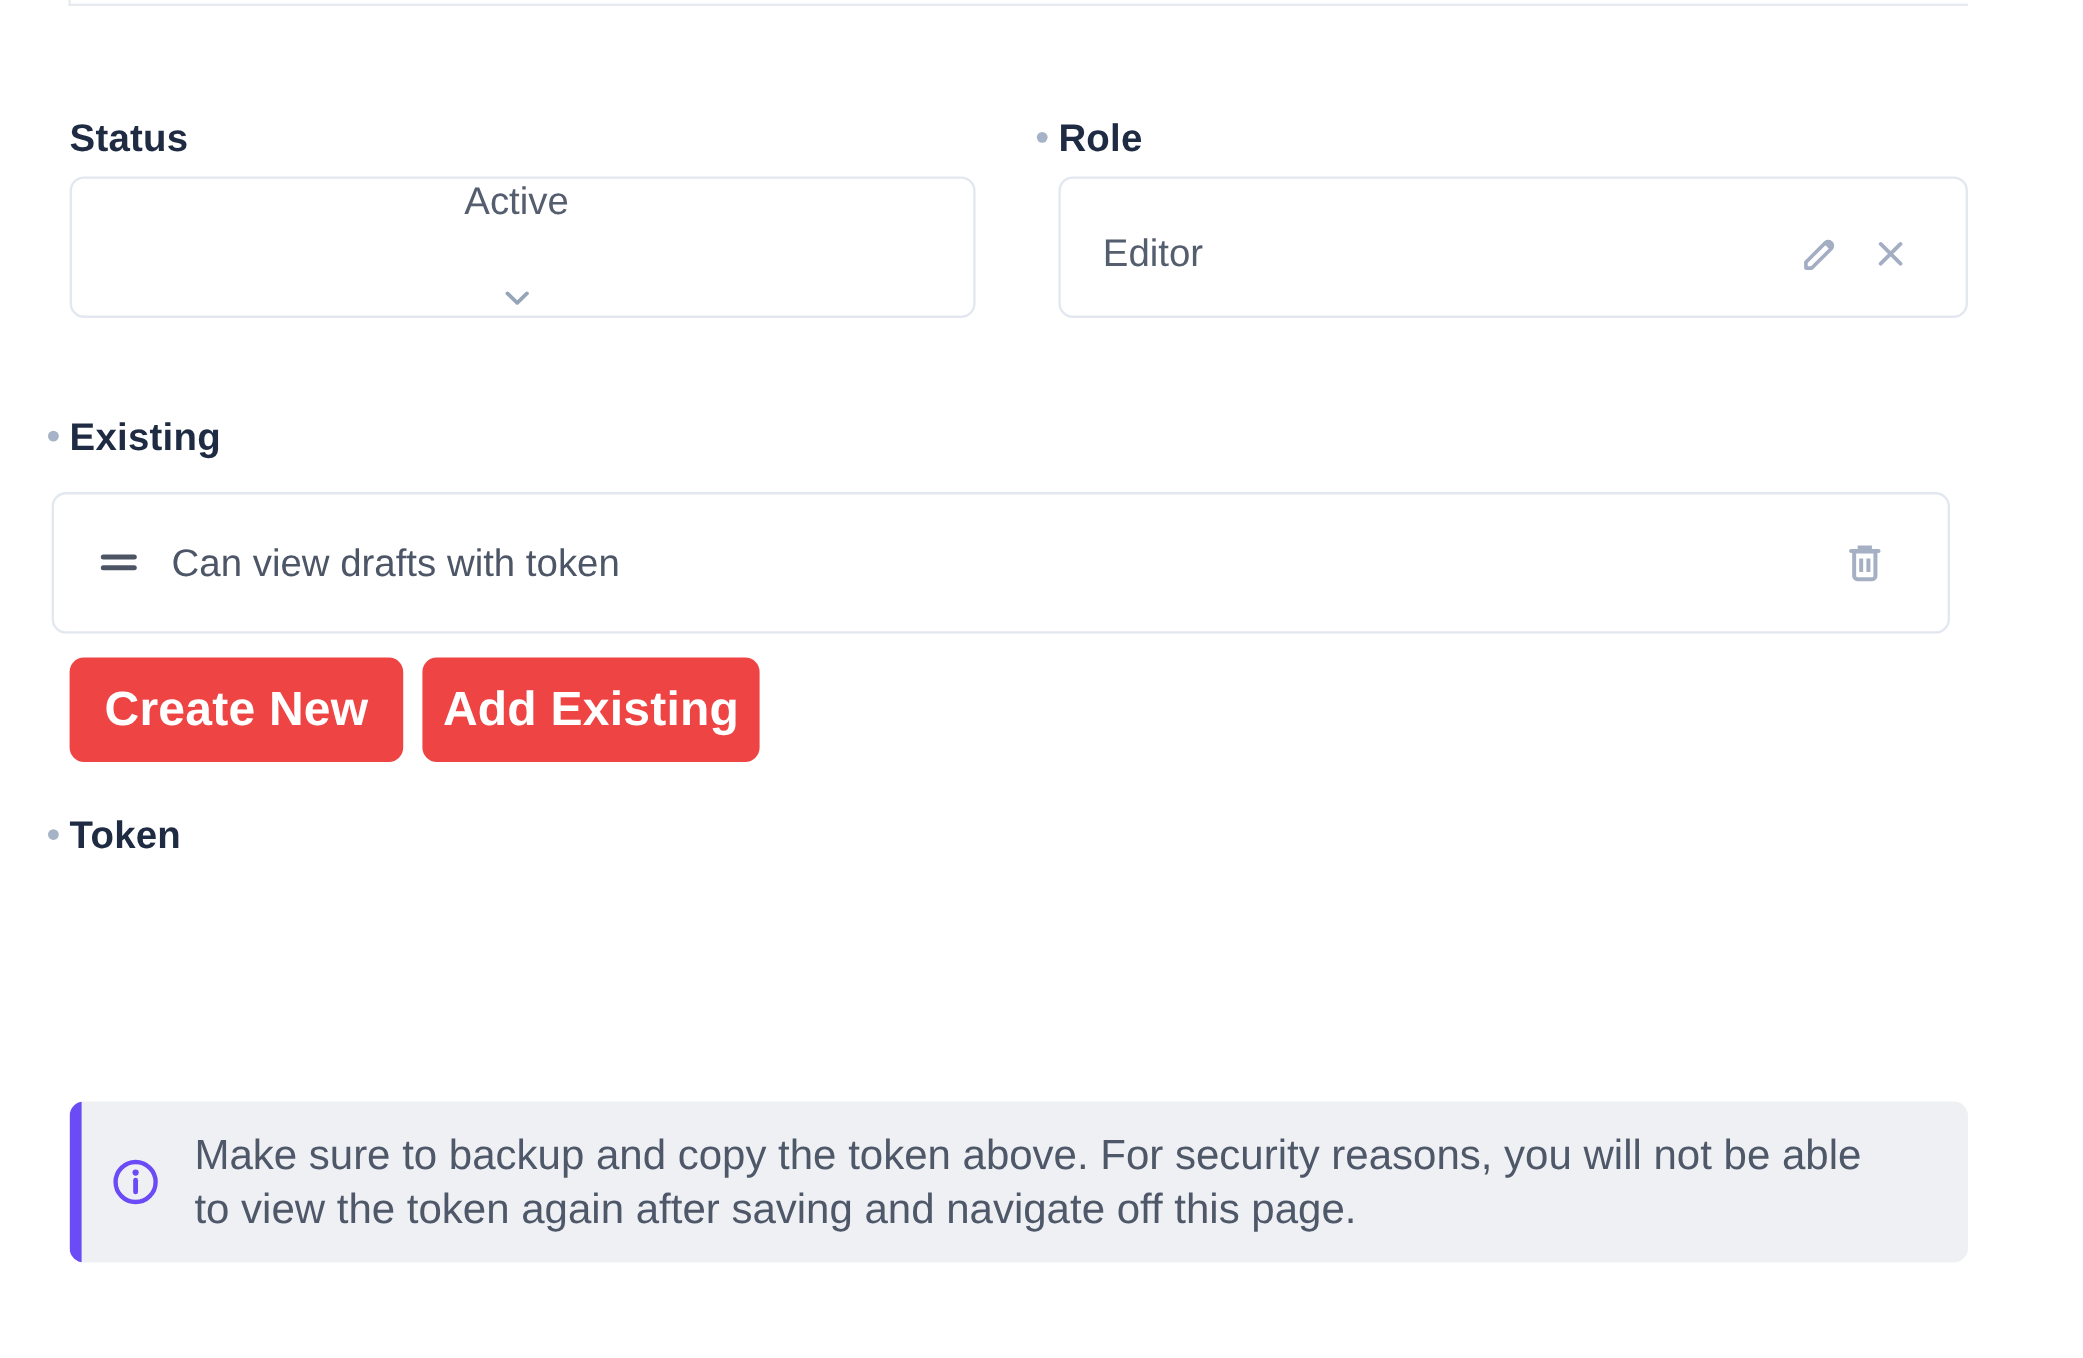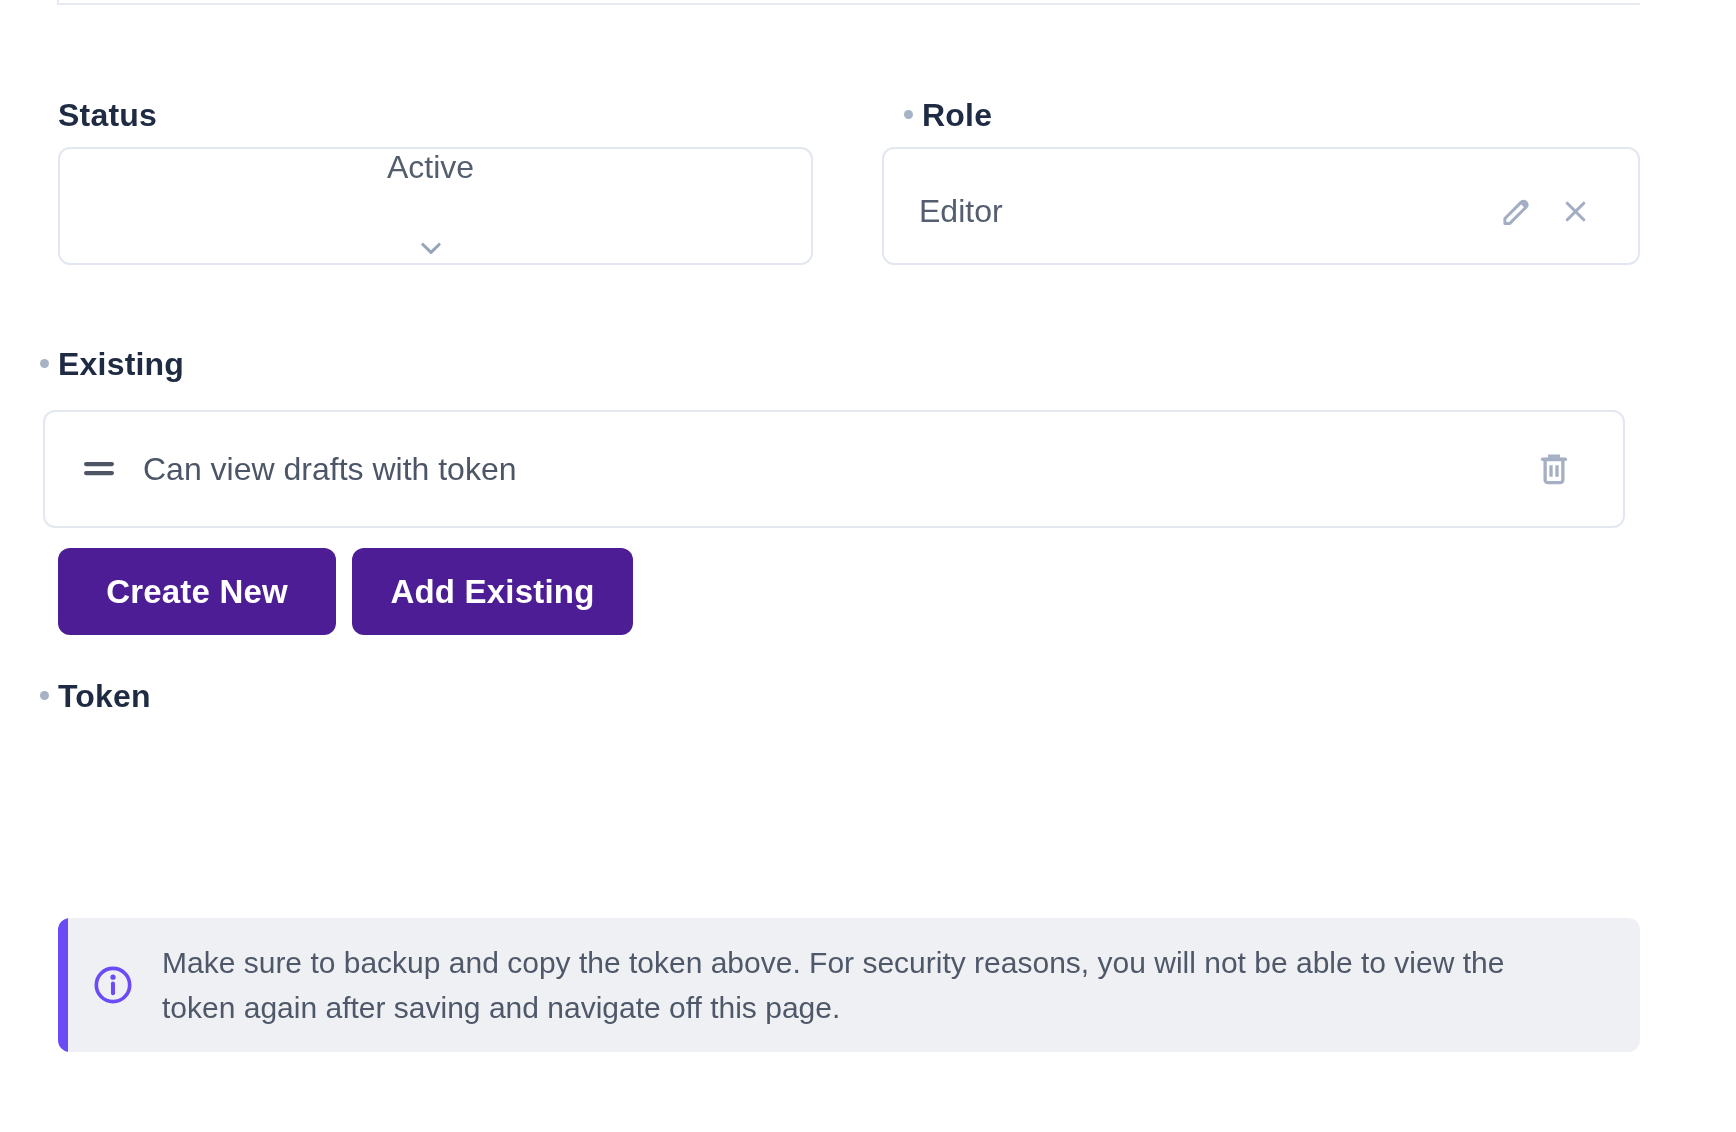--- a/index.html
+++ b/index.html
@@ -31,22 +31,22 @@
 
   .status-field{left:58px;top:147px;width:755px;padding:0 44px 0 34px;flex-direction:column;}
   .role-field{left:882px;top:147px;width:758px;padding:11px 46px 0 35px;}
   .role-field .icon + .icon{margin-left:24px;}
 
   .policy-item{left:43px;top:410px;width:1582px;padding:0 50px 0 38px;}
   .policy-item .value{margin-left:28px;color:#4d5667;}
 
   .btn{
     position:absolute;top:548px;height:87px;border:none;border-radius:12px;
-    background:#4c1d95;color:#ffffff;font-family:"Liberation Sans",sans-serif;
-    font-size:33px;font-weight:700;display:flex;align-items:center;justify-content:center;
+    background:#ef4444;color:#ffffff;font-family:"Liberation Sans",sans-serif;
+    font-size:40px;font-weight:700;display:flex;align-items:center;justify-content:center;
     cursor:pointer;letter-spacing:0.2px;
   }
   .btn-create{left:58px;width:278px;}
   .btn-add{left:352px;width:281px;}
 
   .token-field{left:58px;top:778px;width:1582px;padding:0 46px 0 30px;}
   .token-field .value{
     font-family:"DejaVu Sans Mono","Liberation Mono",monospace;
     font-size:31px;color:#47505f;
   }
@@ -54,21 +54,21 @@
 
   .notice{
     position:absolute;left:58px;top:918px;width:1582px;height:134px;
     background:#eef0f4;border-radius:12px;overflow:hidden;
     display:flex;align-items:center;box-sizing:border-box;
     padding:0 40px 0 32px;
   }
   .notice-bar{position:absolute;left:0;top:0;bottom:0;width:10px;background:#6b4bf5;}
   .notice .icon{margin-right:26px;}
   .notice-text{
-    font-size:30px;line-height:45px;color:#4f5869;max-width:1410px;
+    font-size:35px;line-height:45px;color:#4f5869;max-width:1410px;
   }
 </style>
 </head>
 <body>
 
 <div class="page">
 
   <div class="divider"></div>
   <div class="divider-tick"></div>
 
@@ -78,21 +78,21 @@
   <div class="input status-field">
     <span class="value">Active</span>
     <span class="spacer"></span>
     <span class="icon">
       <svg width="30" height="30" viewBox="0 0 24 24" fill="none">
         <path d="M5.5 9.2l6.5 6.3 6.5-6.3" stroke="#97a5bb" stroke-width="2.5" stroke-linecap="round" stroke-linejoin="round"></path>
       </svg>
     </span>
   </div>
 
-  <div class="field-label" style="left:882px;top:96px;margin-left:40px;">
+  <div class="field-label" style="left:882px;top:96px;">
     <span class="req-dot"></span>
     <span>Role</span>
   </div>
   <div class="input role-field">
     <span class="value">Editor</span>
     <span class="spacer"></span>
     <span class="icon">
       <svg width="38" height="38" viewBox="0 0 24 24" fill="none">
         <path d="M5 19.2h3.1L18.4 8.9a2.2 2.2 0 0 0-3.1-3.1L5 16.1v3.1z" stroke="#a3aec3" stroke-width="1.9" stroke-linejoin="round"></path>
         <path d="M14.6 6.5l2.9 2.9 1.2-1.2a2.05 2.05 0 0 0-2.9-2.9l-1.2 1.2z" fill="#a3aec3"></path>

